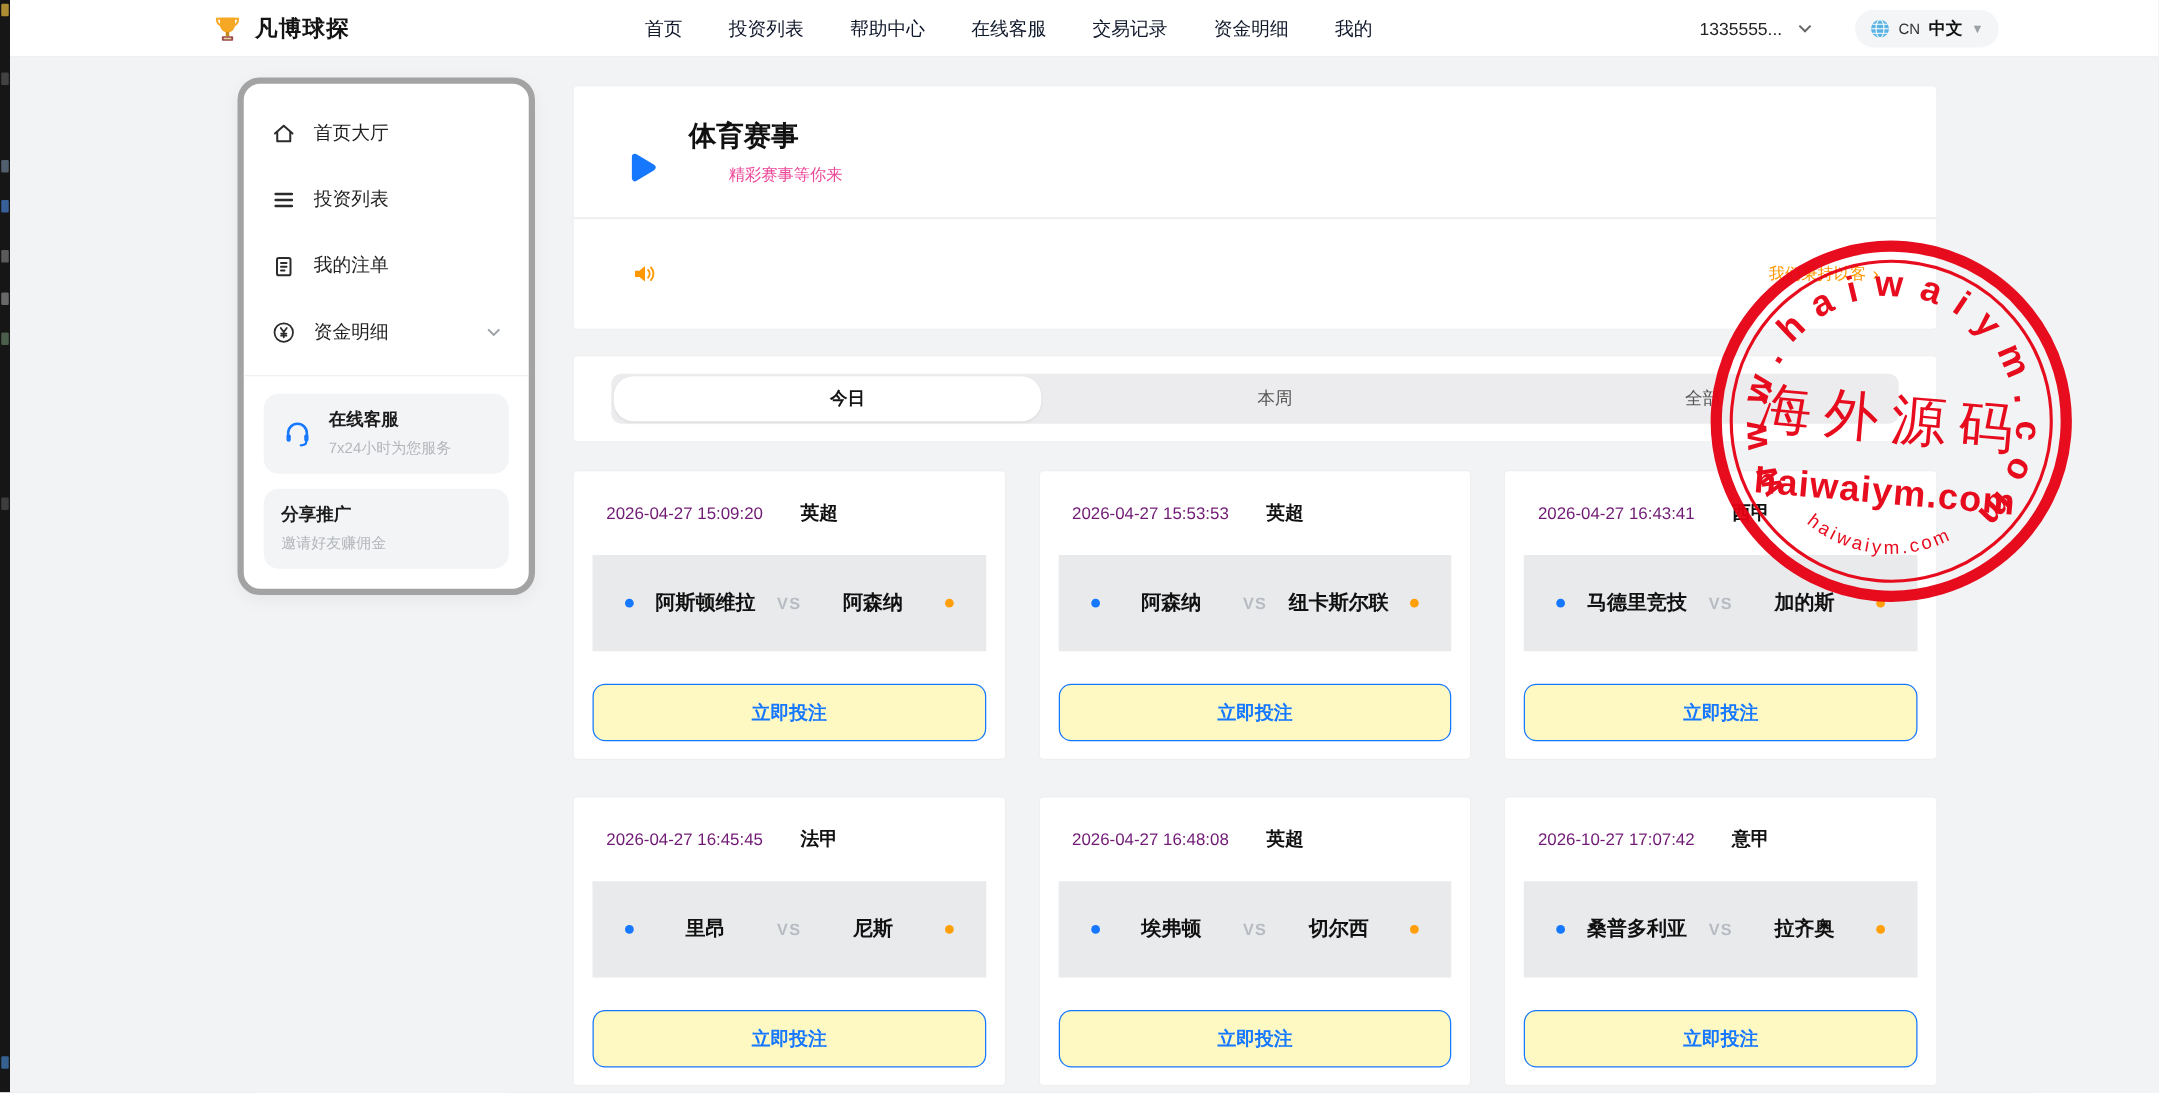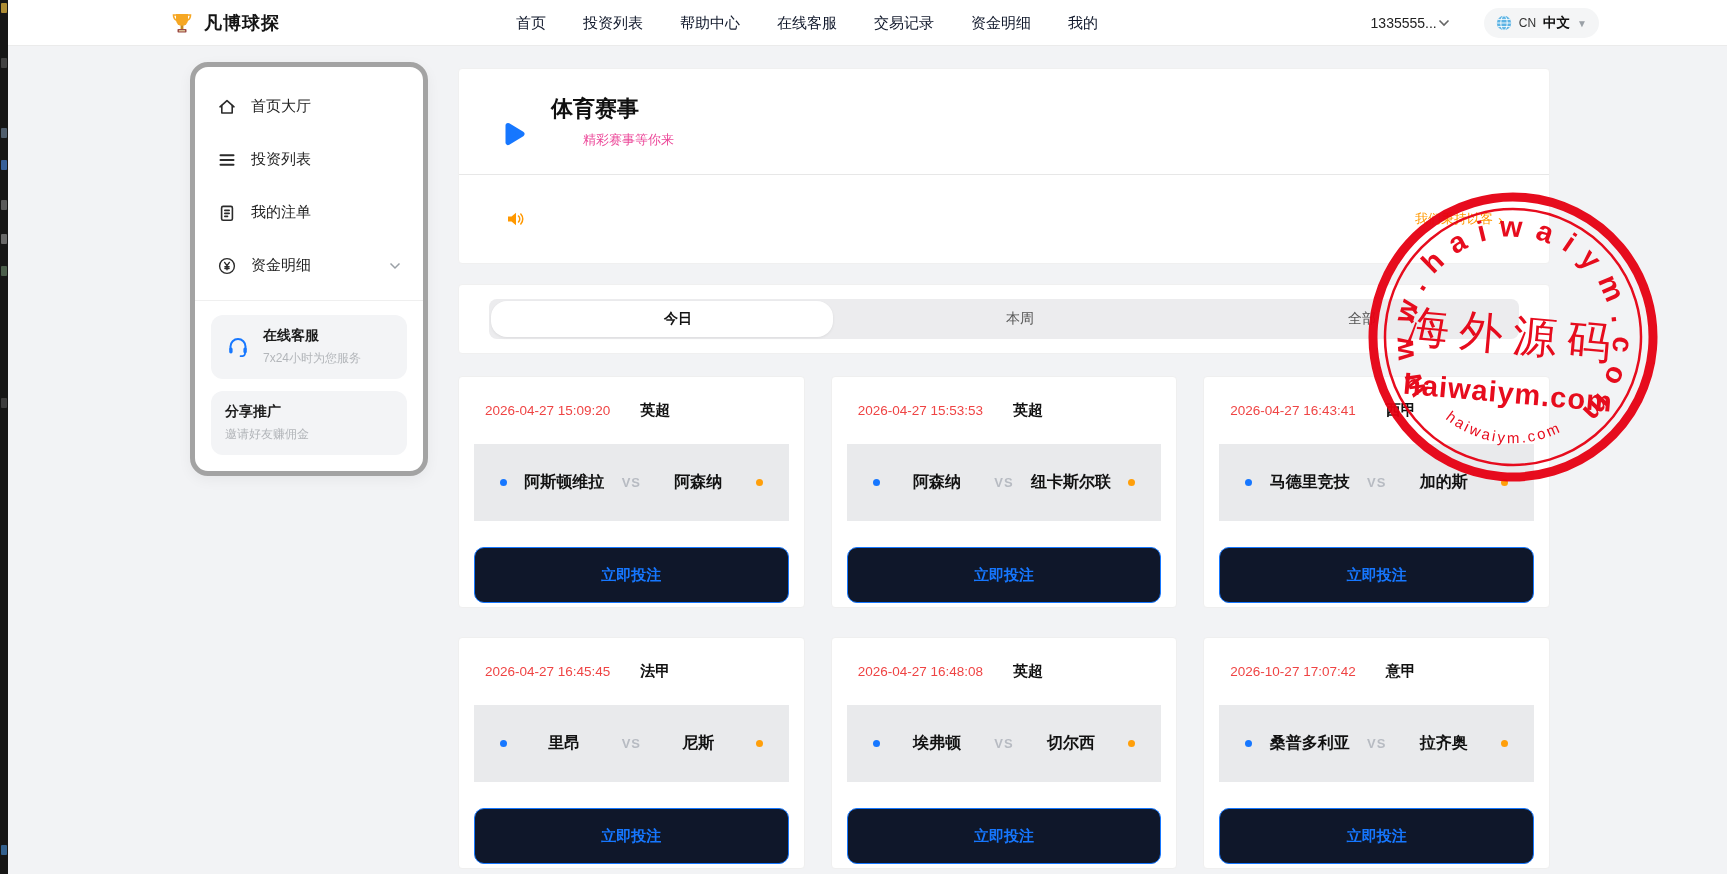--- a/index.html
+++ b/index.html
@@ -11,21 +11,21 @@
   .leftstrip { position:absolute; left:0; top:0; width:8px; height:874px; background:#161616; z-index:40; }
   .leftstrip .bit { position:absolute; left:1px; width:6px; height:10px; border-radius:1px; opacity:.85; }
 
   
   .topbar { position:absolute; left:0; top:0; width:1727px; height:46px; background:#fff; border-bottom:1px solid #ebebeb; z-index:5; }
   .brand { position:absolute; left:170px; top:0; height:46px; display:flex; align-items:center; gap:10px; }
   .brand-name { font-size:18px; font-weight:bold; color:#141414; letter-spacing:1px; }
   .topmenu { position:absolute; left:516px; top:0; height:46px; display:flex; align-items:center; gap:37px; }
   .topmenu .mi { font-size:15px; color:#0f172a; cursor:pointer; white-space:nowrap;font-family:Liberation Serif, serif; }
   .topright { position:absolute; right:128px; top:0; height:46px; display:flex; align-items:center; gap:34px; }
-  .account { display:flex; align-items:center; gap:1px; font-size:14px; color:#222; cursor:pointer; }
+  .account { display:flex; align-items:center; gap:12px; font-size:14px; color:#222; cursor:pointer; }
   .langpill { display:flex; align-items:center; gap:7px; background:#f4f5f6; border-radius:16px; padding:6px 12px; cursor:pointer; }
   .lang-code { font-size:12px; color:#333; }
   .lang-label { font-size:13.5px; font-weight:bold; color:#111; }
   .lang-caret { font-size:10px; color:#9aa0a6; }
 
   
   .sidebar { position:absolute; left:190px; top:62px; width:238px; background:#fff; border:5px solid #a3a3a3;
              border-radius:18px; box-shadow:0 4px 14px rgba(0,0,0,.05); padding:13px 16px 16px; z-index:2; }
   .snav-item { height:53px; display:flex; align-items:center; gap:14px; padding:0 6px; font-size:15px; color:#1f1f1f; cursor:pointer; }
   .snav-item .lbl { flex:1; }
@@ -48,29 +48,29 @@
   .announce-arrow { font-size:15px; }
 
   .tabs-card { margin-top:20px; background:#fff; border:1px solid #f0f0f0; border-radius:4px; padding:14px 30px; }
   .seg { background:#ececee; border-radius:8px; height:40px; display:flex; padding:2px; }
   .seg-item { flex:1; display:flex; align-items:center; justify-content:center; font-size:14px; color:#555; cursor:pointer; border-radius:16px;padding-left:32px; }
   .seg-item.active { background:#fff; font-weight:bold; color:#141414; box-shadow:0 1px 3px rgba(0,0,0,.07); }
 
   .grid { margin-top:22px; display:grid; grid-template-columns:repeat(3,1fr); gap:29px 26px; }
   .match-card { background:#fff; border:1px solid #efefef; border-radius:4px; padding:24px 15px 22px; height:232px; }
   .meta { display:flex; align-items:center; gap:30px; padding:0 11px; }
-  .m-date { font-size:13.5px; color:#ef4444; }
+  .m-date { font-size:13.5px; color:#701a75; }
   .m-league { font-size:15px; font-weight:bold; color:#111; }
   .band { margin-top:24px; background:#e9eaec; height:77px; display:flex; align-items:center; padding:0 26px; }
   .dot { width:7px; height:7px; border-radius:50%; flex:none; }
   .dot-blue { background:#1677ff; }
   .dot-orange { background:#ff9f0a; }
   .team { flex:1; text-align:center; font-size:16px; font-weight:bold; color:#111; }
   .vs { font-size:13px; color:#b7bbc2; font-weight:bold; letter-spacing:1px; }
-  .bet-btn { margin-top:26px; width:100%; height:56px; background:#0f172a; border:1px solid #1677ff; border-radius:10px;
+  .bet-btn { margin-top:26px; width:100%; height:46px; background:#fef9c3; border:1px solid #1677ff; border-radius:10px;
              color:#1677ff; font-size:15px; font-weight:bold; display:flex; align-items:center; justify-content:center; cursor:pointer; }
 
   
   .stamp { position:absolute; left:1363px; top:187px; width:300px; height:300px; z-index:30;
            transform:rotate(5deg); opacity:.95; pointer-events:none; }
   .stamp text { font-family:"Liberation Sans", sans-serif; }
   .stamp .cn { font-family:"DejaVu Serif", serif; }
 
   .icon { display:flex; align-items:center; justify-content:center; }
 </style>

